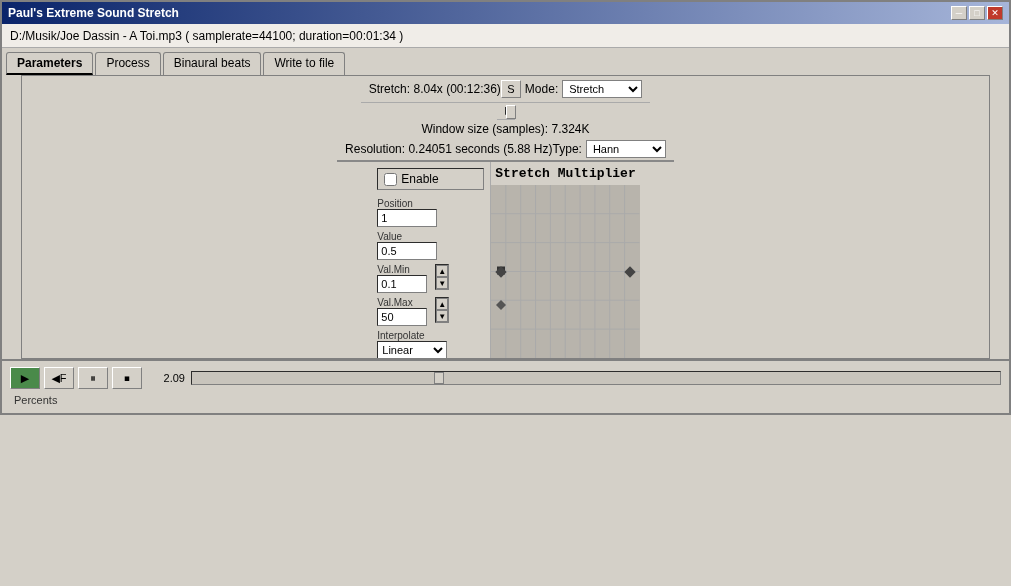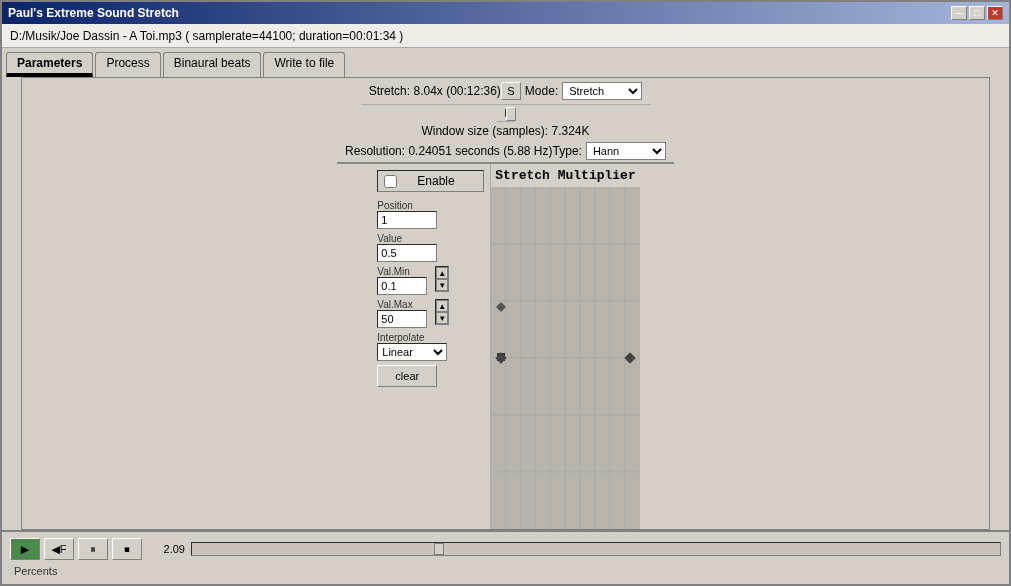--- a/index.html
+++ b/index.html
@@ -6,21 +6,21 @@
     body {
       font-family: 'Segoe UI', Tahoma, Geneva, Verdana, sans-serif;
       font-size: 12px;
       background: #d4d0c8;
       width: 1011px;
       height: 586px;
       overflow: hidden;
     }
     .window {
       width: 1011px;
-      height: 586px;
+      height: 415px;
       border: 2px solid #808080;
       background: #d4d0c8;
       display: flex;
       flex-direction: column;
     }
     .title-bar {
       background: linear-gradient(to right, #0a246a, #a6b5d9);
       color: white;
       padding: 3px 6px;
       display: flex;
@@ -89,21 +89,21 @@
       border-bottom: none;
       background: #d4d0c8;
       cursor: pointer;
       font-size: 12px;
       margin-right: 2px;
       border-top-left-radius: 3px;
       border-top-right-radius: 3px;
     }
     .tab.active {
       background: #d4d0c8;
-      border-bottom: 4px solid #000000;
+      border-bottom: 2px solid #000000;
       font-weight: bold;
       text-align: right;
     }
     .tab-content {
       flex: 1;
       display: flex;
       flex-direction: column;
       border: 1px solid #808080;
       margin: 0 19px;
       background: #d4d0c8;
@@ -208,21 +208,21 @@
       border-right: 1px solid #aaa;
       padding: 6px;
       display: flex;
       flex-direction: column;
       gap: 4px;
       background: #d4d0c8;
     }
     .enable-checkbox {
       display: flex;
       align-items: center;
-      gap: 20px;
+      gap: 4px;
       border: 1px inset #808080;
       padding: 3px 6px;
       background: #d4d0c8;
       font-size: 12px;
       margin-bottom: 4px;
     }
     .field-label {
       font-size: 10px;
       color: #333;
     }

